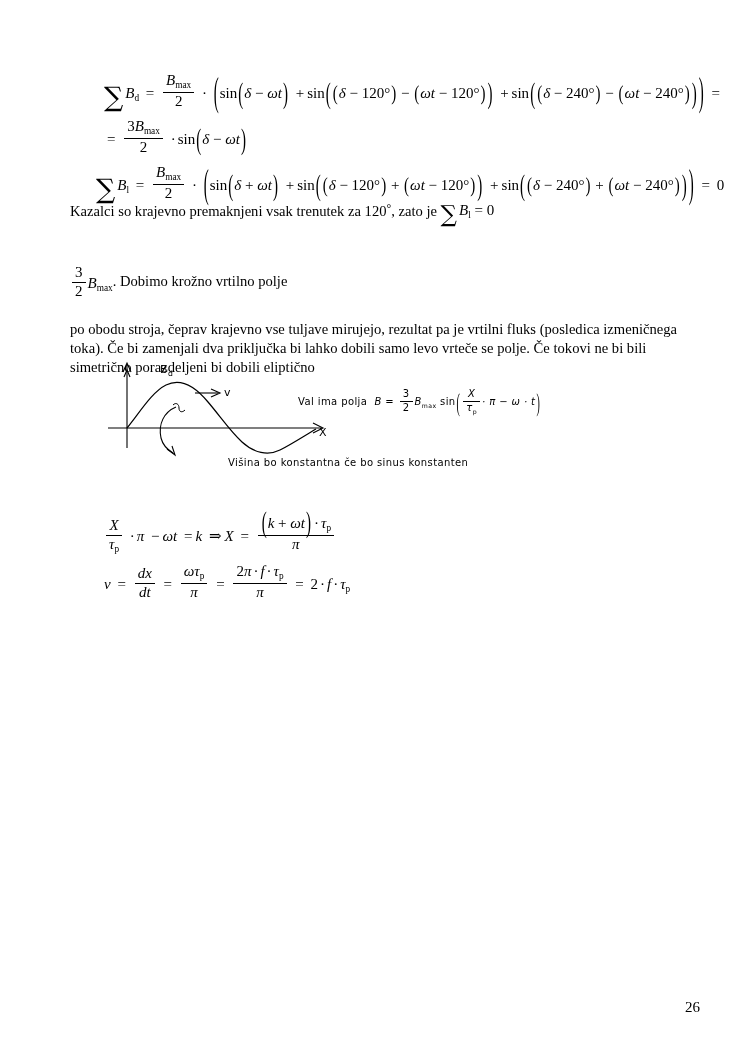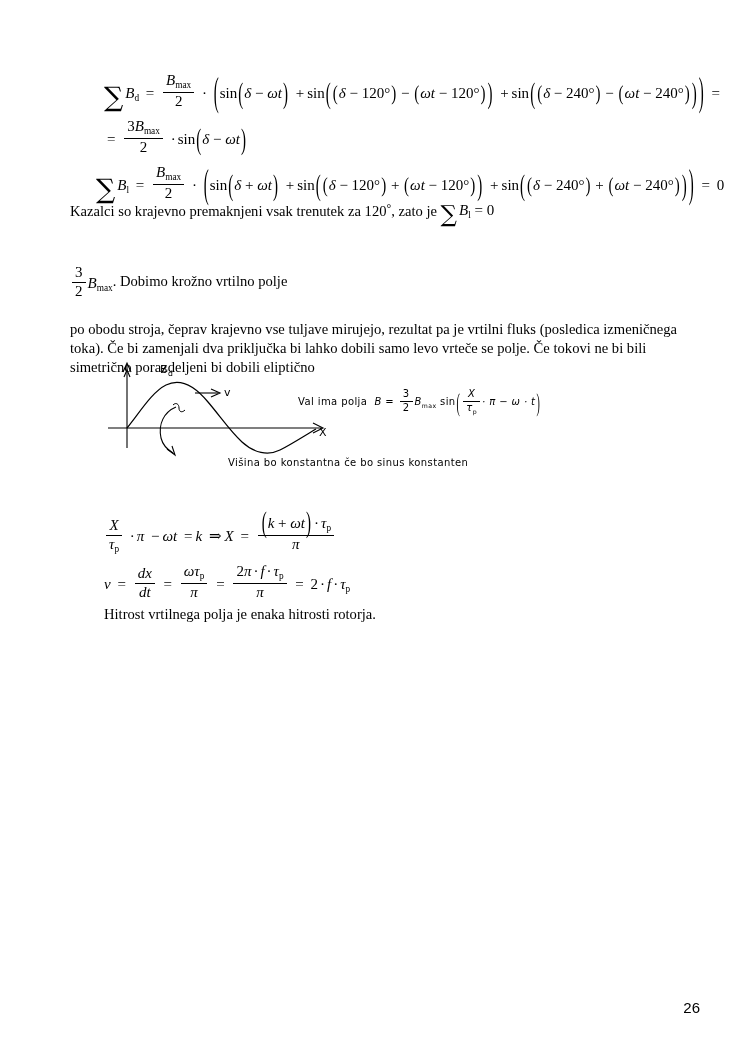--- a/index.html
+++ b/index.html
@@ -94,21 +94,21 @@
   #para-hitrost { left: 104px; top: 605px; width: 540px; }
 
   #eq-block-4 { left: 104px; top: 500px; }
   #eq-block-5 { left: 104px; top: 548px; }
 
   .page-number {
     position: absolute;
     right: 50px;
     top: 999px;
     font-size: 15px;
-    font-family: Liberation Sans, sans-serif;
+    font-family: Liberation Serif, serif;
   }
 
   
   #figure {
     position: absolute;
     left: 100px;
     top: 352px;
     width: 470px;
     height: 128px;
   }
@@ -271,17 +271,16 @@
     </span>
     <span class="op">=</span>
     <span class="frac">
       <span class="num">2<span class="it">π</span><span class="opn">·</span><span class="it">f</span><span class="opn">·</span><span class="it">τ</span><sub class="sb it">p</sub></span>
       <span class="den"><span class="it">π</span></span>
     </span>
     <span class="op">=</span>
     2<span class="opn">·</span><span class="it">f</span><span class="opn">·</span><span class="it">τ</span><sub class="sb it">p</sub>
   </div>
 
-  <div class="para" id="para-hitrost">Hitrost vrtilnega polja je enaka hitrosti rotorja.</div>
 
   <div class="page-number">26</div>
 
 </div>
 
 </body></html>

